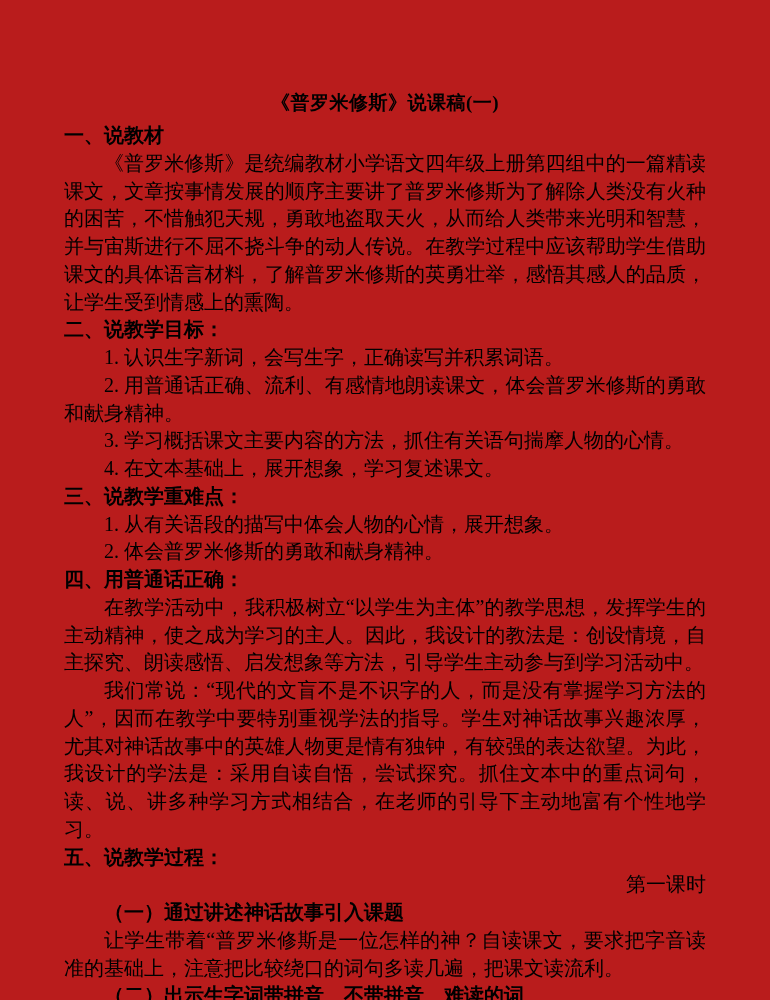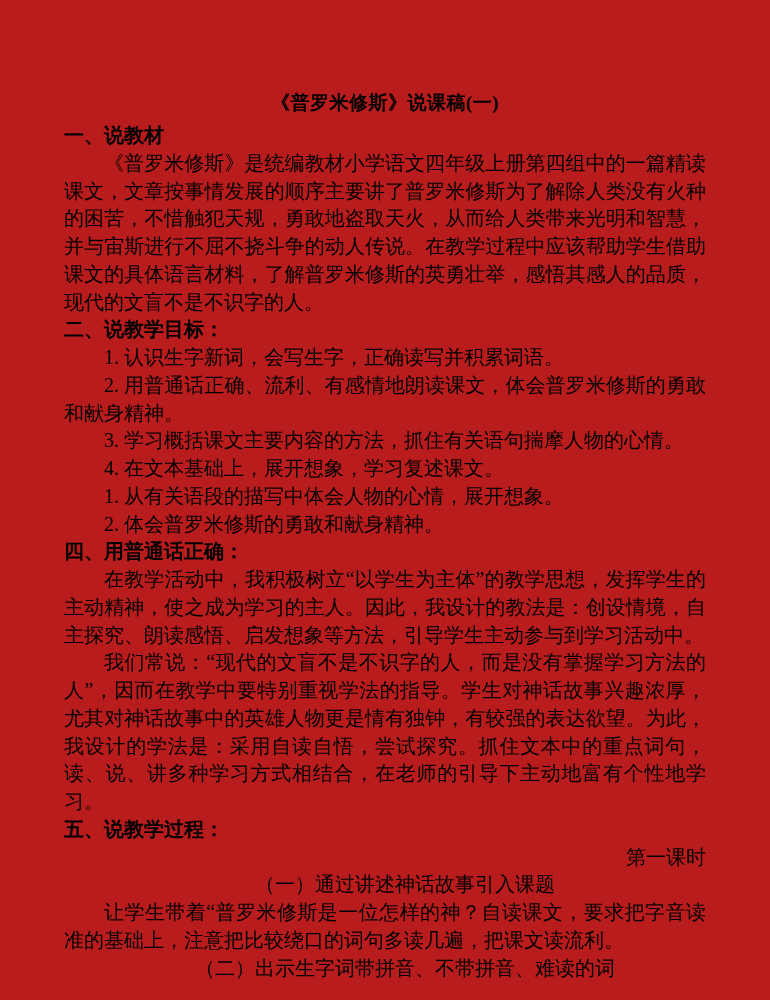--- a/index.html
+++ b/index.html
@@ -46,46 +46,48 @@
   }
   .item {
     margin: 0;
     text-indent: 2em;
     text-align: justify;
     text-justify: inter-ideograph;
   }
   .sub-step {
     margin: 0;
     text-indent: 2em;
-    text-align: center;
+    text-align: left;
+    font-weight: bold;
   }
   .center-heading {
     margin: 0;
     font-weight: 400;
     text-align: right;
   }
 </style>
 </head>
 <body>
 
 <div class="page">
 
   <h1 class="doc-title">《普罗米修斯》说课稿(一)</h1>
 
   <div class="body-text">
 
     <p class="heading">一、说教材</p>
-    <p class="para">《普罗米修斯》是统编教材小学语文四年级上册第四组中的一篇精读课文，文章按事情发展的顺序主要讲了普罗米修斯为了解除人类没有火种的困苦，不惜触犯天规，勇敢地盗取天火，从而给人类带来光明和智慧，并与宙斯进行不屈不挠斗争的动人传说。在教学过程中应该帮助学生借助课文的具体语言材料，了解普罗米修斯的英勇壮举，感悟其感人的品质，现代的文盲不是不识字的人。</p>
+    <p class="para">《普罗米修斯》是统编教材小学语文四年级上册第四组中的一篇精读课文，文章按事情发展的顺序主要讲了普罗米修斯为了解除人类没有火种的困苦，不惜触犯天规，勇敢地盗取天火，从而给人类带来光明和智慧，并与宙斯进行不屈不挠斗争的动人传说。在教学过程中应该帮助学生借助课文的具体语言材料，了解普罗米修斯的英勇壮举，感悟其感人的品质，让学生受到情感上的熏陶。</p>
 
     <p class="heading">二、说教学目标：</p>
     <p class="item">1. 认识生字新词，会写生字，正确读写并积累词语。</p>
     <p class="item">2. 用普通话正确、流利、有感情地朗读课文，体会普罗米修斯的勇敢和献身精神。</p>
     <p class="item">3. 学习概括课文主要内容的方法，抓住有关语句揣摩人物的心情。</p>
     <p class="item">4. 在文本基础上，展开想象，学习复述课文。</p>
 
+    <p class="heading">三、说教学重难点：</p>
     <p class="item">1. 从有关语段的描写中体会人物的心情，展开想象。</p>
     <p class="item">2. 体会普罗米修斯的勇敢和献身精神。</p>
 
     <p class="heading">四、用普通话正确：</p>
     <p class="para">在教学活动中，我积极树立“以学生为主体”的教学思想，发挥学生的主动精神，使之成为学习的主人。因此，我设计的教法是：创设情境，自主探究、朗读感悟、启发想象等方法，引导学生主动参与到学习活动中。</p>
     <p class="para">我们常说：“现代的文盲不是不识字的人，而是没有掌握学习方法的人”，因而在教学中要特别重视学法的指导。学生对神话故事兴趣浓厚，尤其对神话故事中的英雄人物更是情有独钟，有较强的表达欲望。为此，我设计的学法是：采用自读自悟，尝试探究。抓住文本中的重点词句，读、说、讲多种学习方式相结合，在老师的引导下主动地富有个性地学习。</p>
 
     <p class="heading">五、说教学过程：</p>
     <p class="center-heading">第一课时</p>
     <p class="sub-step">（一）通过讲述神话故事引入课题</p>

